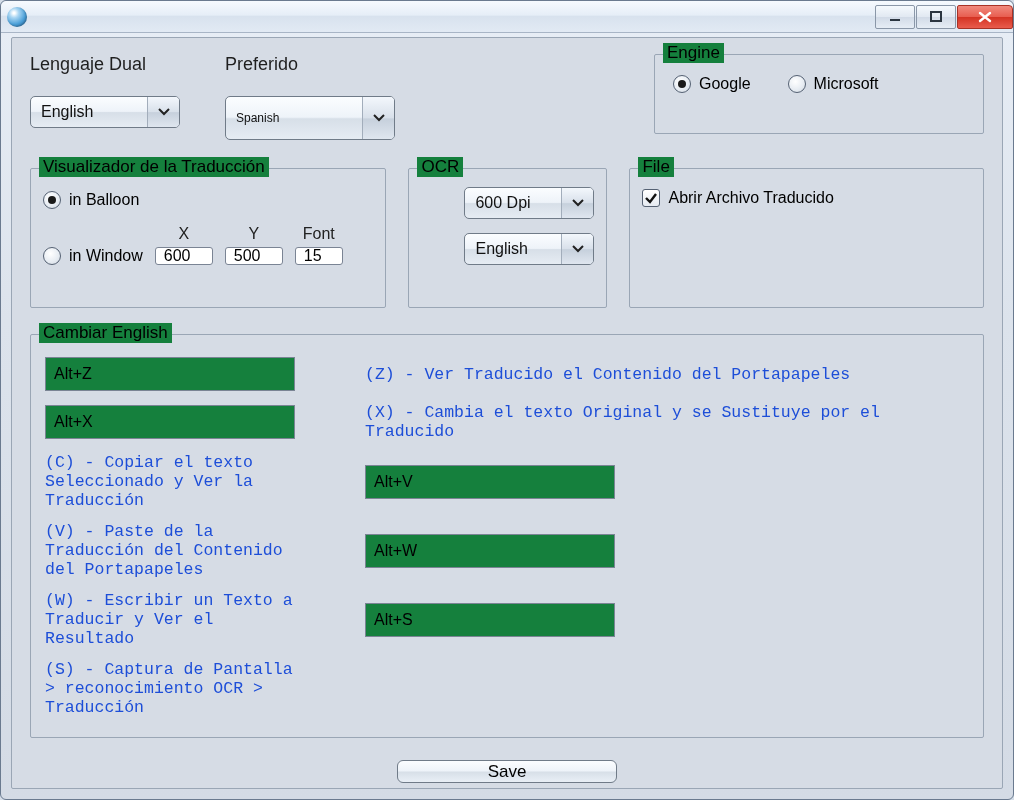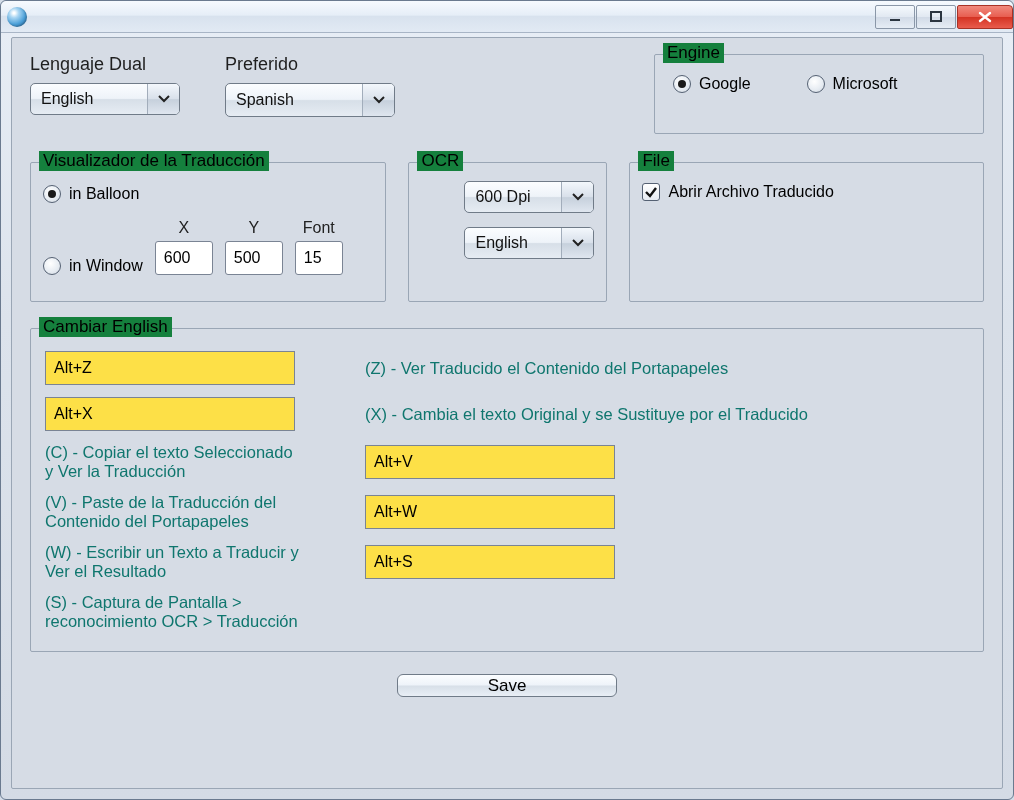--- a/index.html
+++ b/index.html
@@ -55,44 +55,44 @@
   position: absolute;
   top: 36px; left: 10px; right: 10px; bottom: 10px;
   border:1px solid #9aa6b5;
   border-radius: 2px;
   background: #d6dce5;
   padding: 16px 18px 16px 18px;
 }
 .section-label {
   font-size: 18px;
   color:#1f1f1f;
-  margin-bottom: 8px;
+  margin-bottom: 21px;
 }
 .row-top {
   display:flex;
   gap: 0;
   align-items:flex-start;
 }
 .col-lang { width: 195px; }
 .col-pref { width: 210px; }
 .col-spacer-top { flex:1; }
 .col-engine { width: 330px; }
 
 .combo {
   width: 150px;
-  height: 34px;
+  height: 44px;
   background: linear-gradient(to bottom,#fbfdff 0%,#eef3f9 48%,#d7dfe8 52%,#e6ecf3 100%);
   border:1px solid #707b88;
   border-radius: 5px;
   display:flex;
   align-items:center;
   padding: 0 0 0 10px;
   position:relative;
   color:#111;
-  font-size:16px;
+  font-size:12px;
 }
 .combo-arrow {
   width: 32px; height: 100%;
   border-left:1px solid #a2adbb;
   display:flex; align-items:center; justify-content:center;
   background: linear-gradient(to bottom,#f3f7fc,#d8e0ea 50%,#c6d0dc 52%,#dfe6ef);
   border-radius: 0 4px 4px 0;
   position:absolute; right:0; top:0;
 }
 .groupbox {
@@ -151,21 +151,21 @@
 .viewer-content { padding-top:6px; }
 .viewer-row2 {
   display:flex;
   align-items:flex-end;
   gap: 12px;
   margin-top: 16px;
 }
 .num-col { display:flex; flex-direction:column; align-items:center; gap:4px; }
 .col-head { font-size:16px; color:#222; }
 .numfield {
-  width:58px; height:34px;
+  width:58px; height:18px;
   border:1px solid #7a8494;
   border-radius:3px;
   background:#fff;
   font-size:16px;
   text-align:left;
   padding:0 8px;
 }
 .numfield.small { width:48px; }
 
 .ocr-inner { display:flex; flex-direction:column; gap:14px; padding-top:8px; align-items:flex-start; padding-left:10px;}
@@ -184,25 +184,25 @@
   display:grid;
   grid-template-columns: 260px 1fr;
   column-gap: 60px;
   row-gap: 12px;
   align-items:center;
 }
 .key-input {
   width: 250px;
   height: 34px;
   border:1px solid #7a8494;
-  background:#fde047;
+  background:#15803d;
   font-size:16px;
   padding: 8px 8px;
 }
-.key-desc { font-size:16.5px; color:#0f766e; }
+.key-desc { font-size:16.5px; color:#1d4ed8;font-family:Liberation Mono, monospace; }
 
 .save-row {
   display:flex;
   justify-content:center;
   margin-top: 22px;
 }
 .save-btn {
   width: 220px; height:23px;
   border:1px solid #707b88;
   border-radius:6px;
@@ -257,21 +257,21 @@
             <svg width="12" height="8">
                 <path d="M1 1 L6 6 L11 1" fill="none" stroke="#222" stroke-width="2"></path>
               </svg>
           </div>
         </div>
       </div>
       <div class="col-spacer-top"></div>
       <div class="col-engine">
         <div class="groupbox" style="height:80px;">
           <div class="groupbox-title">Engine</div>
-          <div style="display:flex; gap:56px; padding-top:10px; padding-left:6px;">
+          <div style="display:flex; gap:37px; padding-top:10px; padding-left:6px;">
             <label class="radio">
               <span class="radio-dot checked"></span>
               <span>Google</span>
             </label>
             <label class="radio">
               <span class="radio-dot"></span>
               <span>Microsoft</span>
             </label>
           </div>
         </div>

